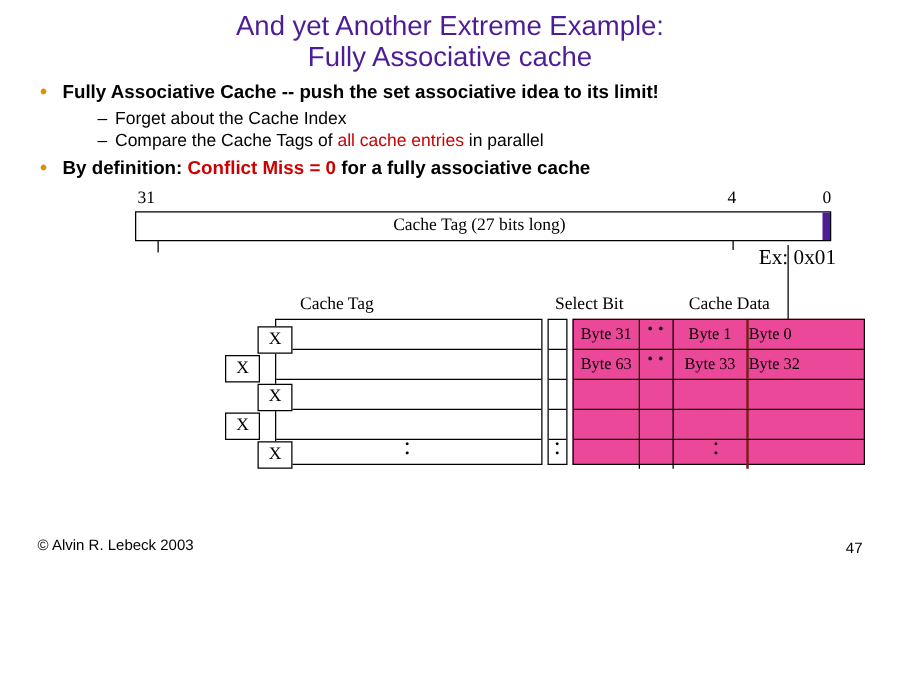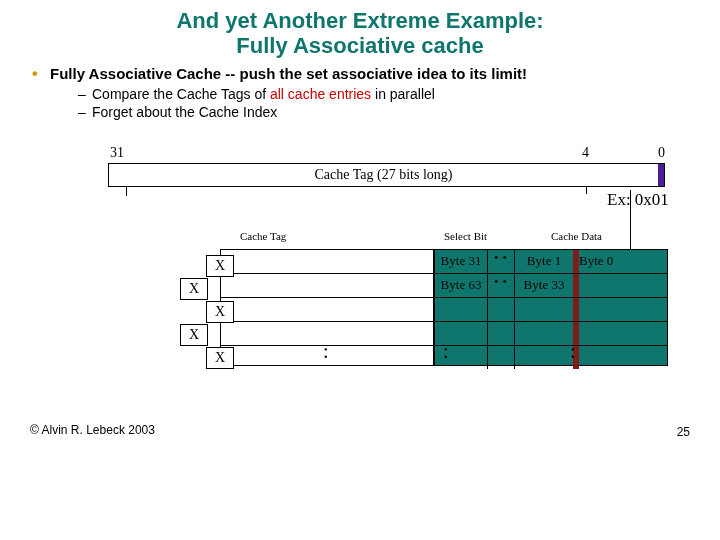--- a/index.html
+++ b/index.html
@@ -6,22 +6,22 @@
     margin: 0;
     padding: 8px 30px 10px;
     width: 660px;
     font-family: "Times New Roman", Times, serif;
     background: #fff;
     color: #000;
   }
   .title {
     text-align: center;
     font-family: Arial, Helvetica, sans-serif;
-    font-weight: bold;
-    color: #0f766e;
+    font-weight: normal;
+    color: #4c1d95;
     font-size: 22px;
     line-height: 1.15;
     margin-bottom: 6px;
   }
   .bullets {
     font-family: Arial, Helvetica, sans-serif;
     font-size: 15px;
   }
   ul.lvl1 { list-style: none; padding-left: 0; margin: 0 0 0 2px; }
   ul.lvl1 > li { position: relative; padding-left: 18px; margin-bottom: 4px; }
@@ -30,21 +30,21 @@
     position: absolute; left: 0; top: 0;
     color: #d49500; font-weight: bold; font-size: 16px;
   }
   ul.lvl2 { list-style: none; padding-left: 28px; margin: 4px 0 6px; font-size: 14px; }
   ul.lvl2 > li { position: relative; padding-left: 14px; margin-bottom: 2px; }
   ul.lvl2 > li::before {
     content: "–"; position: absolute; left: 0; top: 0;
   }
   .bold { font-weight: bold; }
   .red { color: #cc0000; }
-  .diagram { position: relative; height: 290px; margin-top: 25px; }
+  .diagram { position: relative; height: 290px; margin-top: 8px; }
   .ftr { position: absolute; bottom: -2px; left: 0; right: 0; font-size: 12px; font-family: Arial, Helvetica, sans-serif; }
   .pg { position: absolute; right: 0; bottom: -2px; }
   
   .addr {
     position: absolute; left: 78px; top: 18px;
     width: 555px; height: 22px; border: 1px solid #000;
     display: flex; font-size: 14px;
   }
   .addr .tag { flex: 27; border-right: 6px solid #4c1d95; text-align: center; line-height: 22px; }
   .addr .bsel { flex: 5; text-align: center; line-height: 22px; }
@@ -53,39 +53,39 @@
   .bit0  { position: absolute; left: 628px; top: 0; font-size: 14px; }
   .tick31 { position: absolute; left: 96px; top: 41px; width: 1px; height: 10px; background: #000; }
   .tick4  { position: absolute; left: 556px; top: 41px; width: 1px; height: 8px; background: #000; }
   .ex { position: absolute; left: 577px; top: 45px; font-size: 17px; }
   .arrow { position: absolute; left: 600px; top: 45px; width: 1px; height: 68px; background: #000; }
   .arrow::after {
     content: ""; position: absolute; left: -3px; bottom: -1px;
     border-left: 4px solid transparent; border-right: 4px solid transparent; border-top: 7px solid #000;
   }
   
-  .lbl { position: absolute; font-size: 11px; }
+  .lbl { position: absolute; font-size: 14px; }
   .lbl.ctag { left: 210px; top: 85px; }
   .lbl.vbit { left: 414px; top: 85px; }
   .lbl.cdata{ left: 521px; top: 85px; }
   
   .tagcol { position: absolute; left: 190px; top: 104px; width: 212px; height: 115px; border: 1px solid #000; background: #fff; }
   .tagcol .row { height: 23px; border-bottom: 1px solid #000; }
   .tagcol .row:last-child { border-bottom: none; }
   
   .validcol { position: absolute; left: 408px; top: 104px; width: 14px; height: 115px; border: 1px solid #000; background: #fff; }
   .validcol .row { height: 23px; border-bottom: 1px solid #000; }
   .validcol .row:last-child { border-bottom: none; }
   
-  .datacol { position: absolute; left: 404px; top: 104px; width: 232px; height: 115px; border: 1px solid #000; background: #0f766e; }
+  .datacol { position: absolute; left: 428px; top: 104px; width: 232px; height: 115px; border: 1px solid #000; background: #ec4899; }
   .datarow { display: flex; height: 23px; border-bottom: 1px solid #000; font-size: 13px; }
   .datarow:last-child { border-bottom: none; }
   .dc1 { width: 52px; border-right: 1px solid #000; text-align: center; line-height: 22px; }
   .dc2 { width: 26px; border-right: 1px solid #000; text-align: center; line-height: 12px; font-weight: bold; letter-spacing: 1px; font-size: 11px; padding-top: 1px;}
-  .dc3 { width: 58px; border-right: 6px solid #7f1d1d; text-align: center; line-height: 22px; }
+  .dc3 { width: 58px; border-right: 2px solid #7f1d1d; text-align: center; line-height: 22px; }
   .dc4 { flex: 1; text-align: left; line-height: 22px; }
   
   .cmp {
     position: absolute; width: 26px; height: 20px; border: 1px solid #000;
     font-family: "Times New Roman", serif; font-size: 14px; text-align: center; line-height: 20px;
     background: #fff;
   }
   .c1 { left: 176px; top: 110px; }
   .c2 { left: 150px; top: 133px; }
   .c3 { left: 176px; top: 156px; }
@@ -103,23 +103,26 @@
 <div class="title">
   <span>And yet Another Extreme Example:</span><br>
   <span>Fully Associative cache</span>
 </div>
 
 <div class="bullets">
 <ul class="lvl1">
   <li>
     <span class="bold">Fully Associative Cache</span><span class="bold"> -- push the set associative idea to its limit!</span>
     <ul class="lvl2">
+      <li>Forget about the Cache Index</li>
       <li><span>Compare the Cache Tags of </span><span class="red"> all cache entries</span><span> in parallel</span></li>
-      <li>Forget about the Cache Index</li>
     </ul>
+  </li>
+  <li>
+    <span class="bold">By definition: </span><span class="bold red">Conflict Miss = 0 </span><span class="bold"> for a fully associative cache</span>
   </li>
 </ul>
 </div>
 
 <div class="diagram">
   <span class="bit31">31</span>
   <span class="bit4">4</span>
   <span class="bit0">0</span>
   <div class="addr">
     <div class="tag">Cache Tag (27 bits long)</div>
@@ -151,20 +154,21 @@
     <div class="datarow">
       <div class="dc1">Byte 31</div>
         <div class="dc2">• •</div>
         <div class="dc3">Byte 1</div>
         <div class="dc4">Byte 0</div>
     </div>
     <div class="datarow">
       <div class="dc1">Byte 63</div>
         <div class="dc2">• •</div>
         <div class="dc3">Byte 33</div>
+        <div class="dc4">Byte 32</div>
     </div>
     <div class="datarow">
         <div class="dc1"></div>
         <div class="dc2"></div>
         <div class="dc3"></div>
         <div class="dc4"></div>
       </div>
     <div class="datarow">
         <div class="dc1"></div>
         <div class="dc2"></div>
@@ -184,15 +188,15 @@
   <div class="cmp c3">X</div>
   <div class="cmp c4">X</div>
   <div class="cmp c5">X</div>
 
   <span class="colon co1">:</span>
   <span class="colon co2">:</span>
   <span class="colon co3">:</span>
 
   <div class="ftr">
     <span>© Alvin R. Lebeck 2003</span>
-    <span class="pg">25</span>
+    <span class="pg">47</span>
   </div>
 </div>
 
 </body></html>

